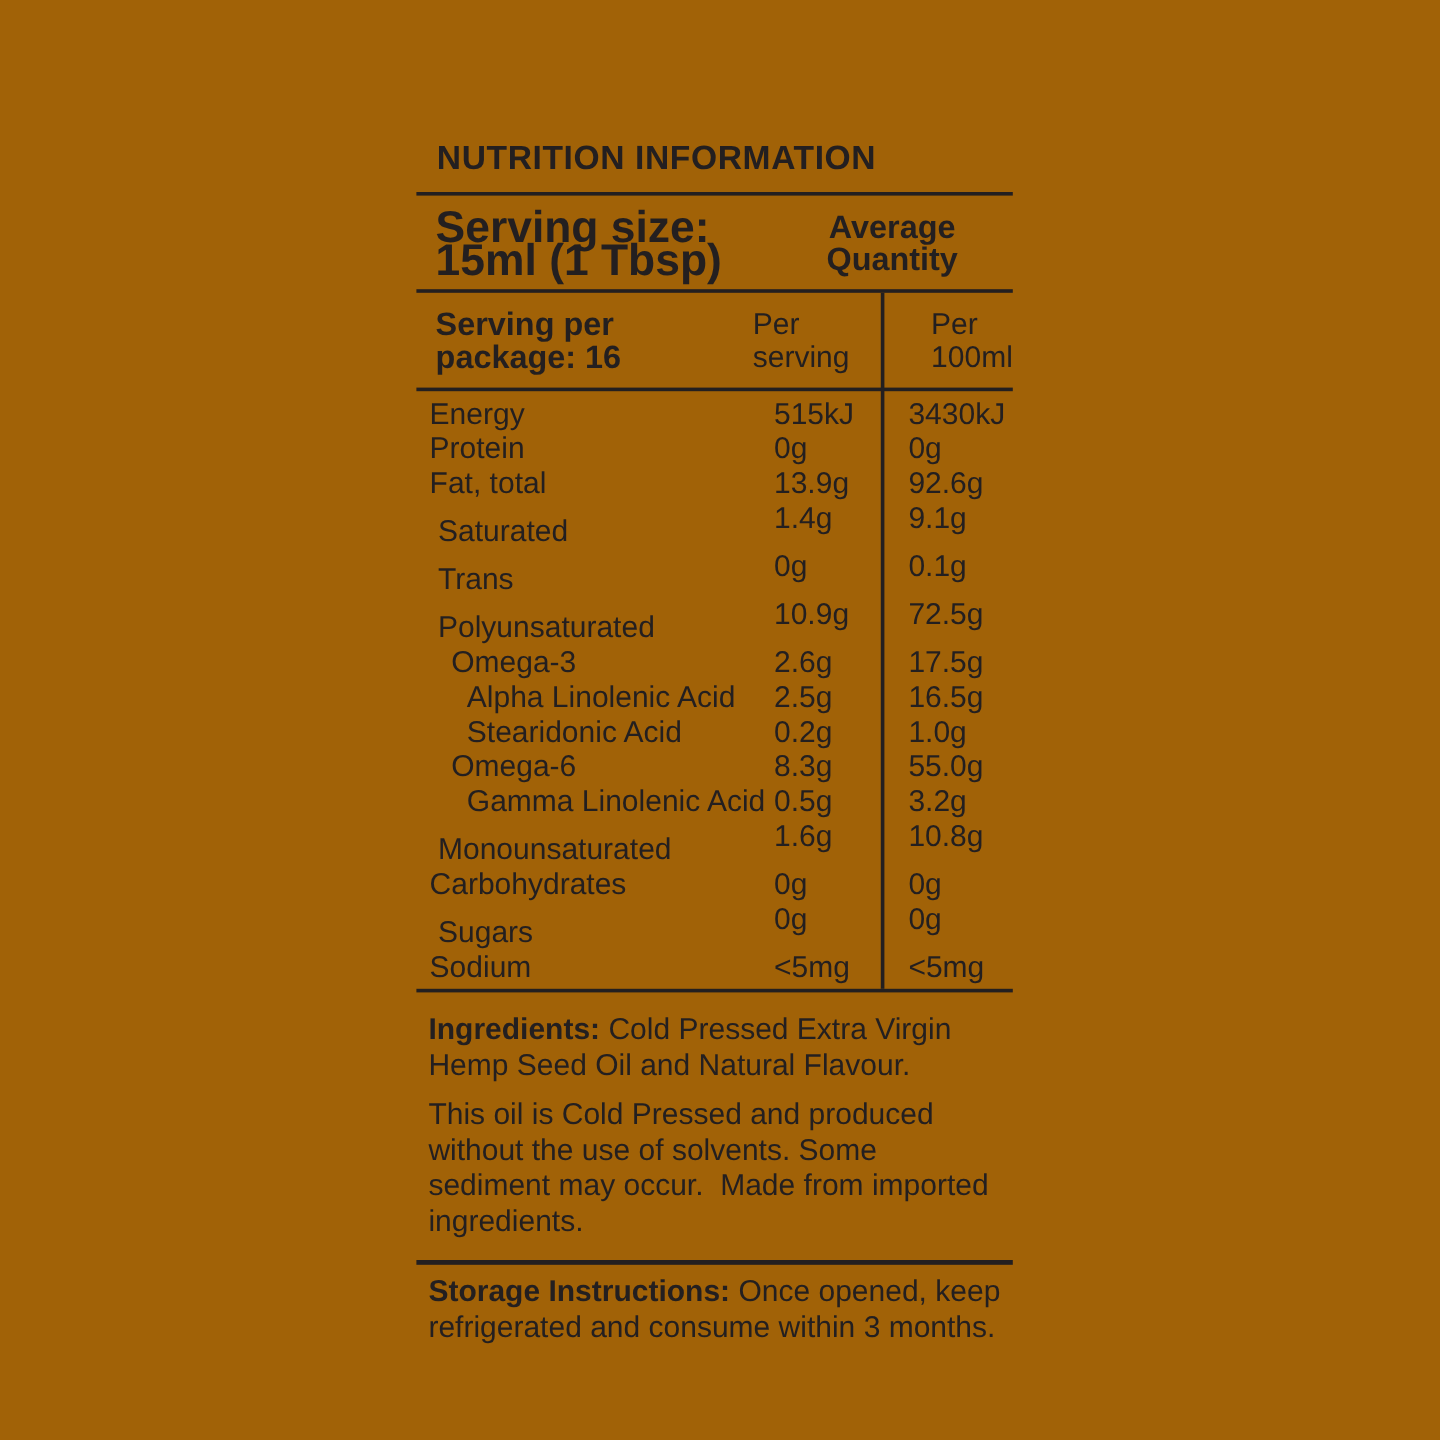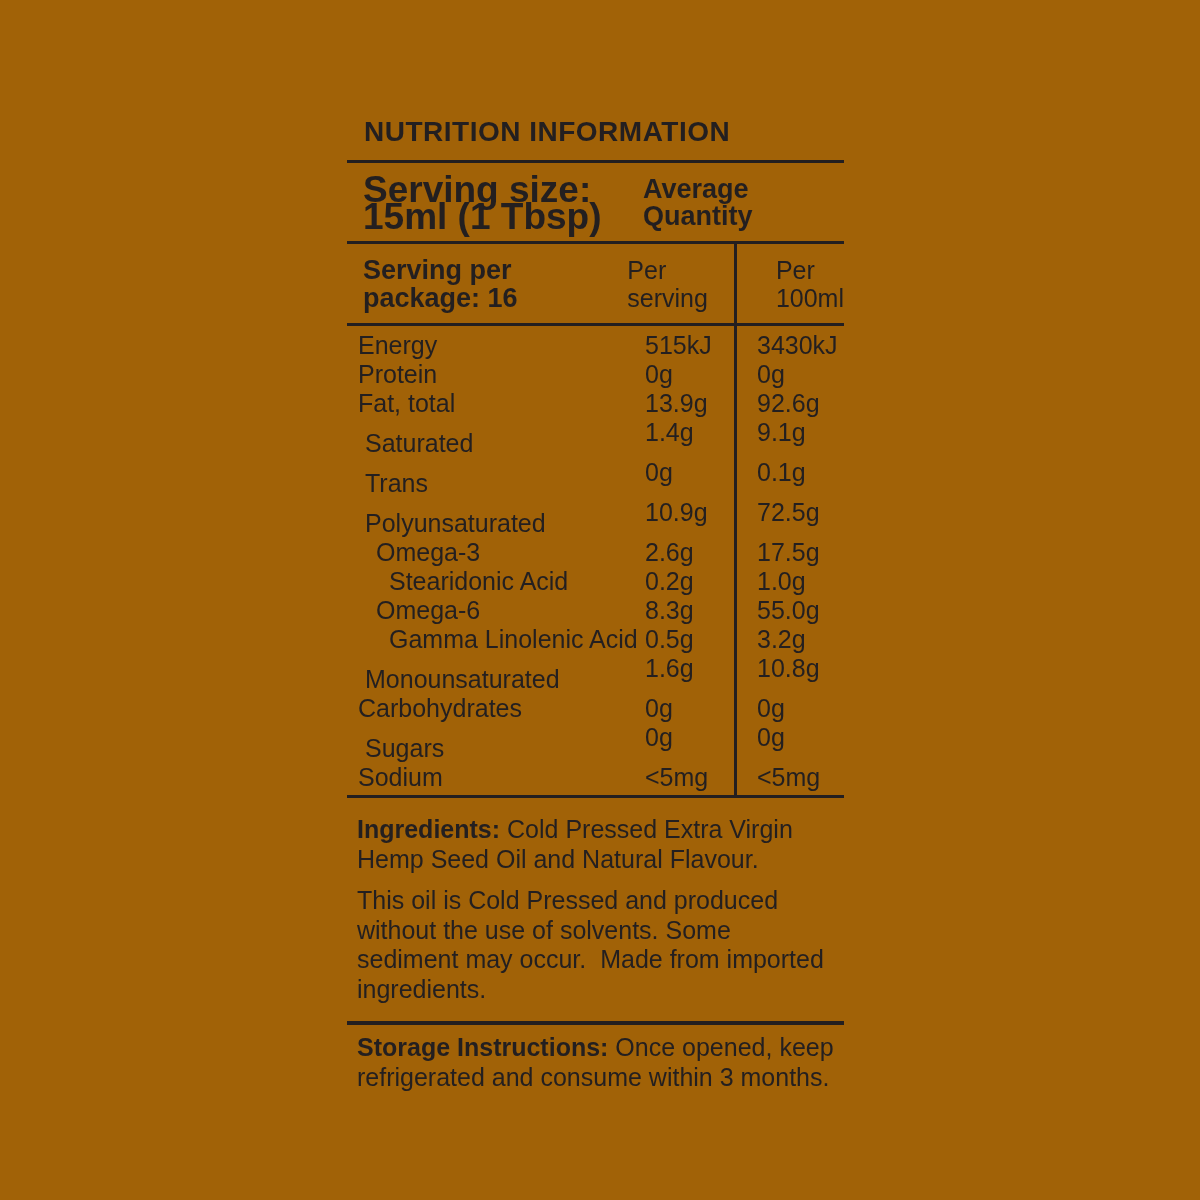--- a/index.html
+++ b/index.html
@@ -20,21 +20,21 @@
   .rule { background: #231f20; height: 3px; width: 100%; }
   .rule.thick { height: 4px; }
 
   
   .hdr1 { display: flex; padding: 13px 0 11px 0; }
   .hdr1 .left {
     width: 296px; box-sizing: border-box; padding-left: 16px;
     font-size: 37px; font-weight: 700; line-height: 27px; white-space: pre-line;
   }
   .hdr1 .right {
-    width: 201px; 
+    width: 201px; text-align: center;
     font-size: 27px; font-weight: 700; line-height: 27px; white-space: pre-line;
   }
 
   
   .table-block { position: relative; }
   .vdivider { position: absolute; left: 387px; top: 0; bottom: 0; width: 3px; background: #231f20; }
 
   .hdr2 { display: flex; padding: 12px 0 11px 0; gap: 45px; }
   .hdr2 .left {
     width: 296px; box-sizing: border-box; padding-left: 16px;
@@ -138,20 +138,25 @@
             <span class="v1">10.9g</span>
             <span class="v2">72.5g</span>
           </div>
 
           <div class="nutri-row ind2">
             <span class="lbl">Omega-3</span>
             <span class="v1">2.6g</span>
             <span class="v2">17.5g</span>
           </div>
 
+          <div class="nutri-row ind3">
+            <span class="lbl">Alpha Linolenic Acid</span>
+            <span class="v1">2.5g</span>
+            <span class="v2">16.5g</span>
+          </div>
 
           <div class="nutri-row ind3">
             <span class="lbl">Stearidonic Acid</span>
             <span class="v1">0.2g</span>
             <span class="v2">1.0g</span>
           </div>
 
           <div class="nutri-row ind2">
             <span class="lbl">Omega-6</span>
             <span class="v1">8.3g</span>

